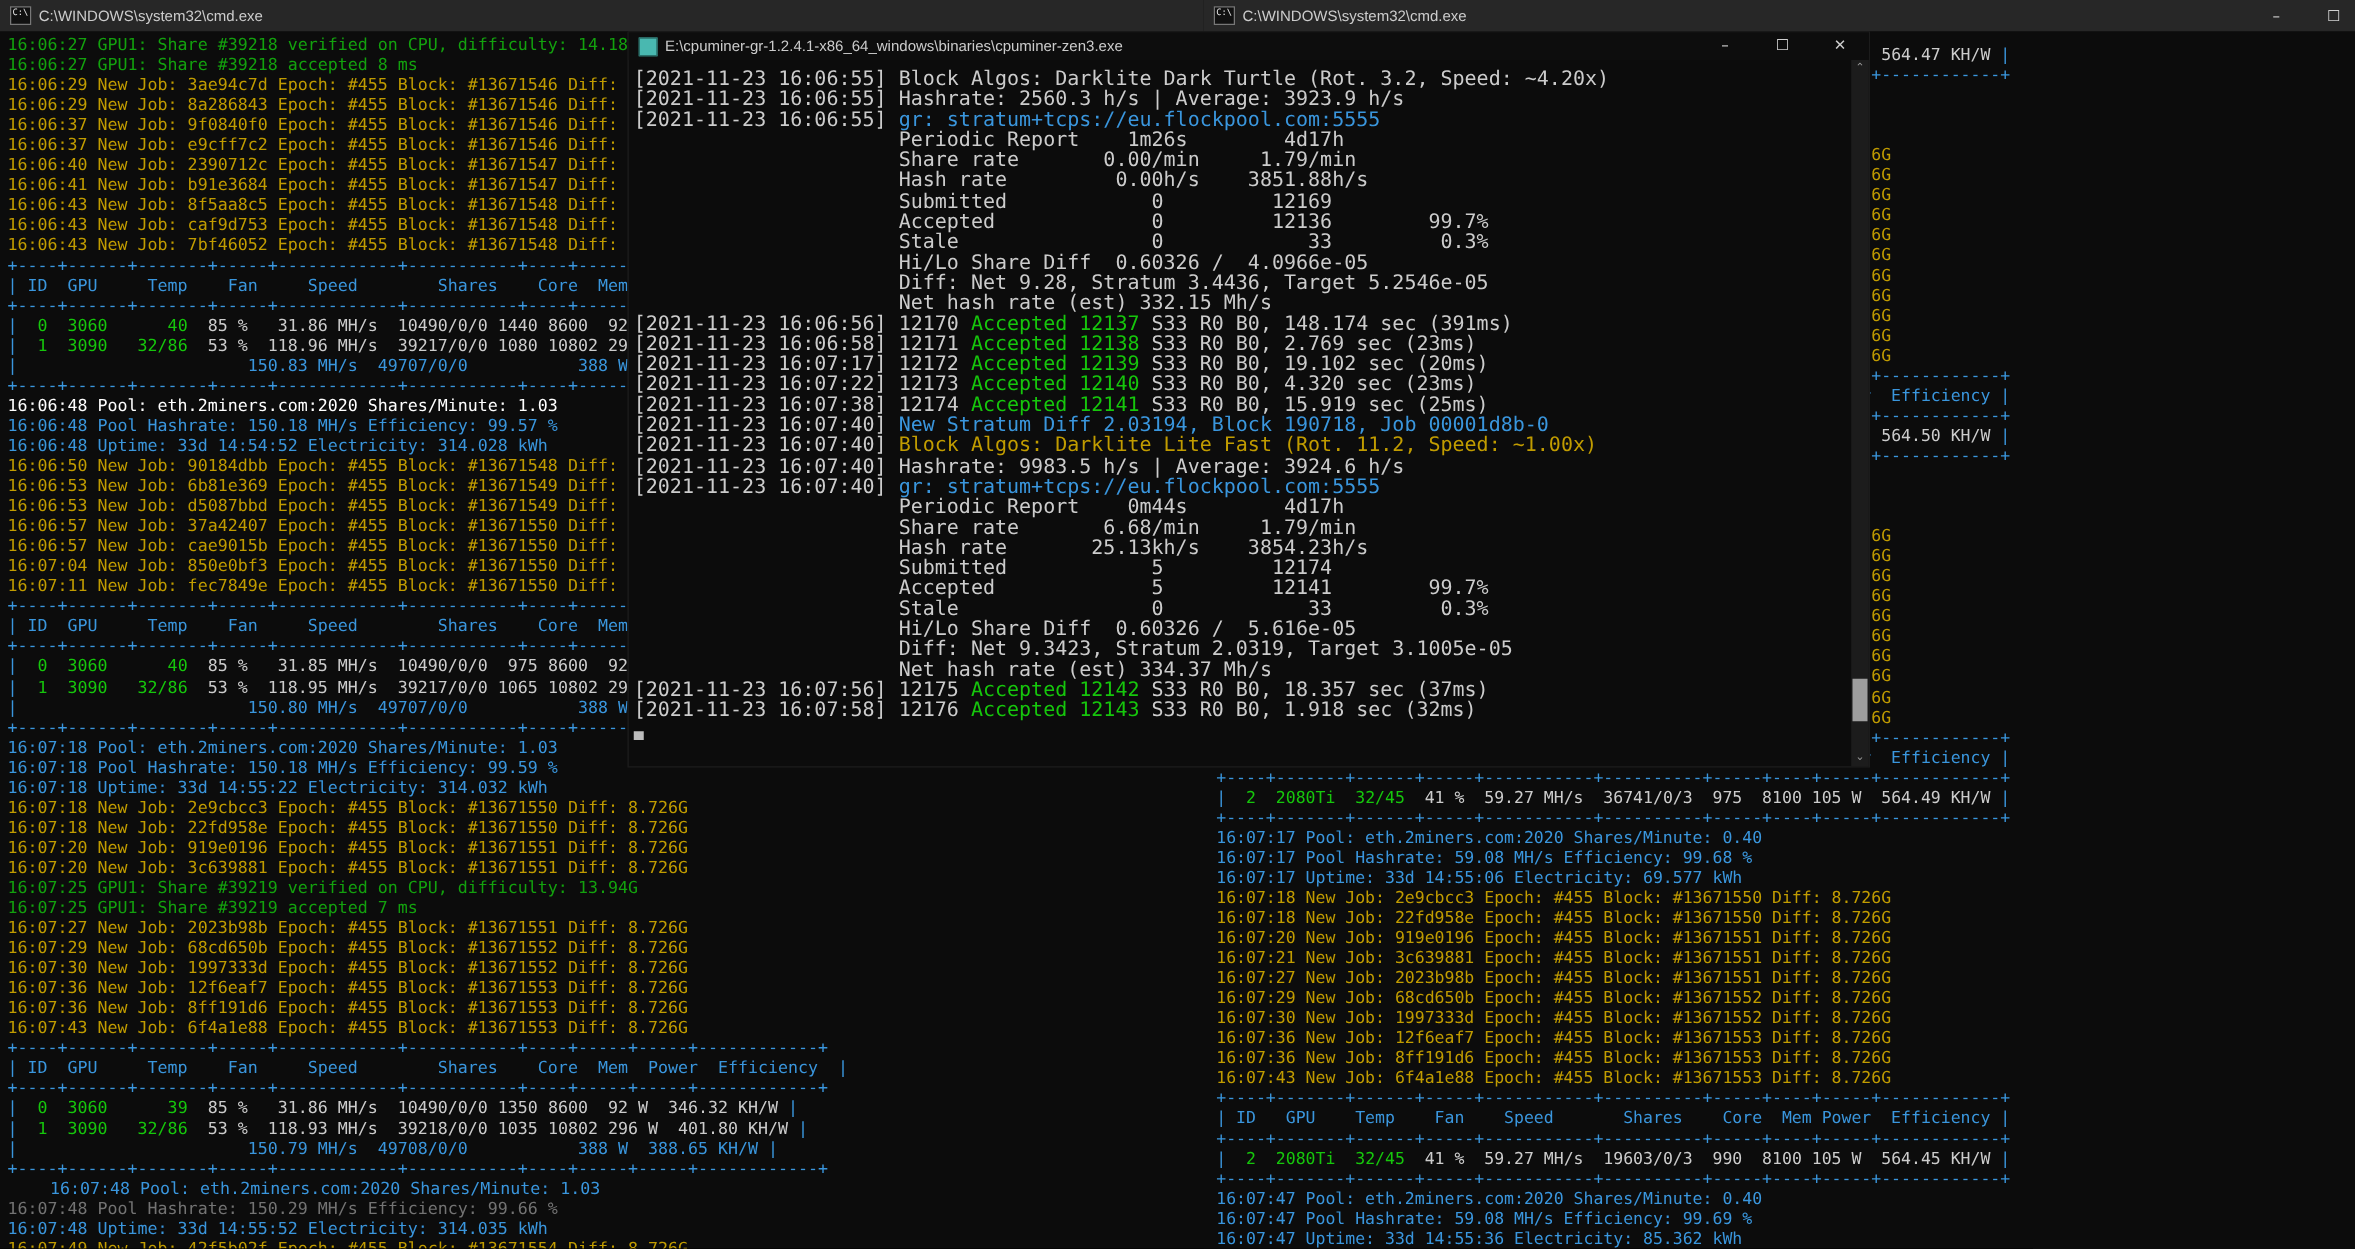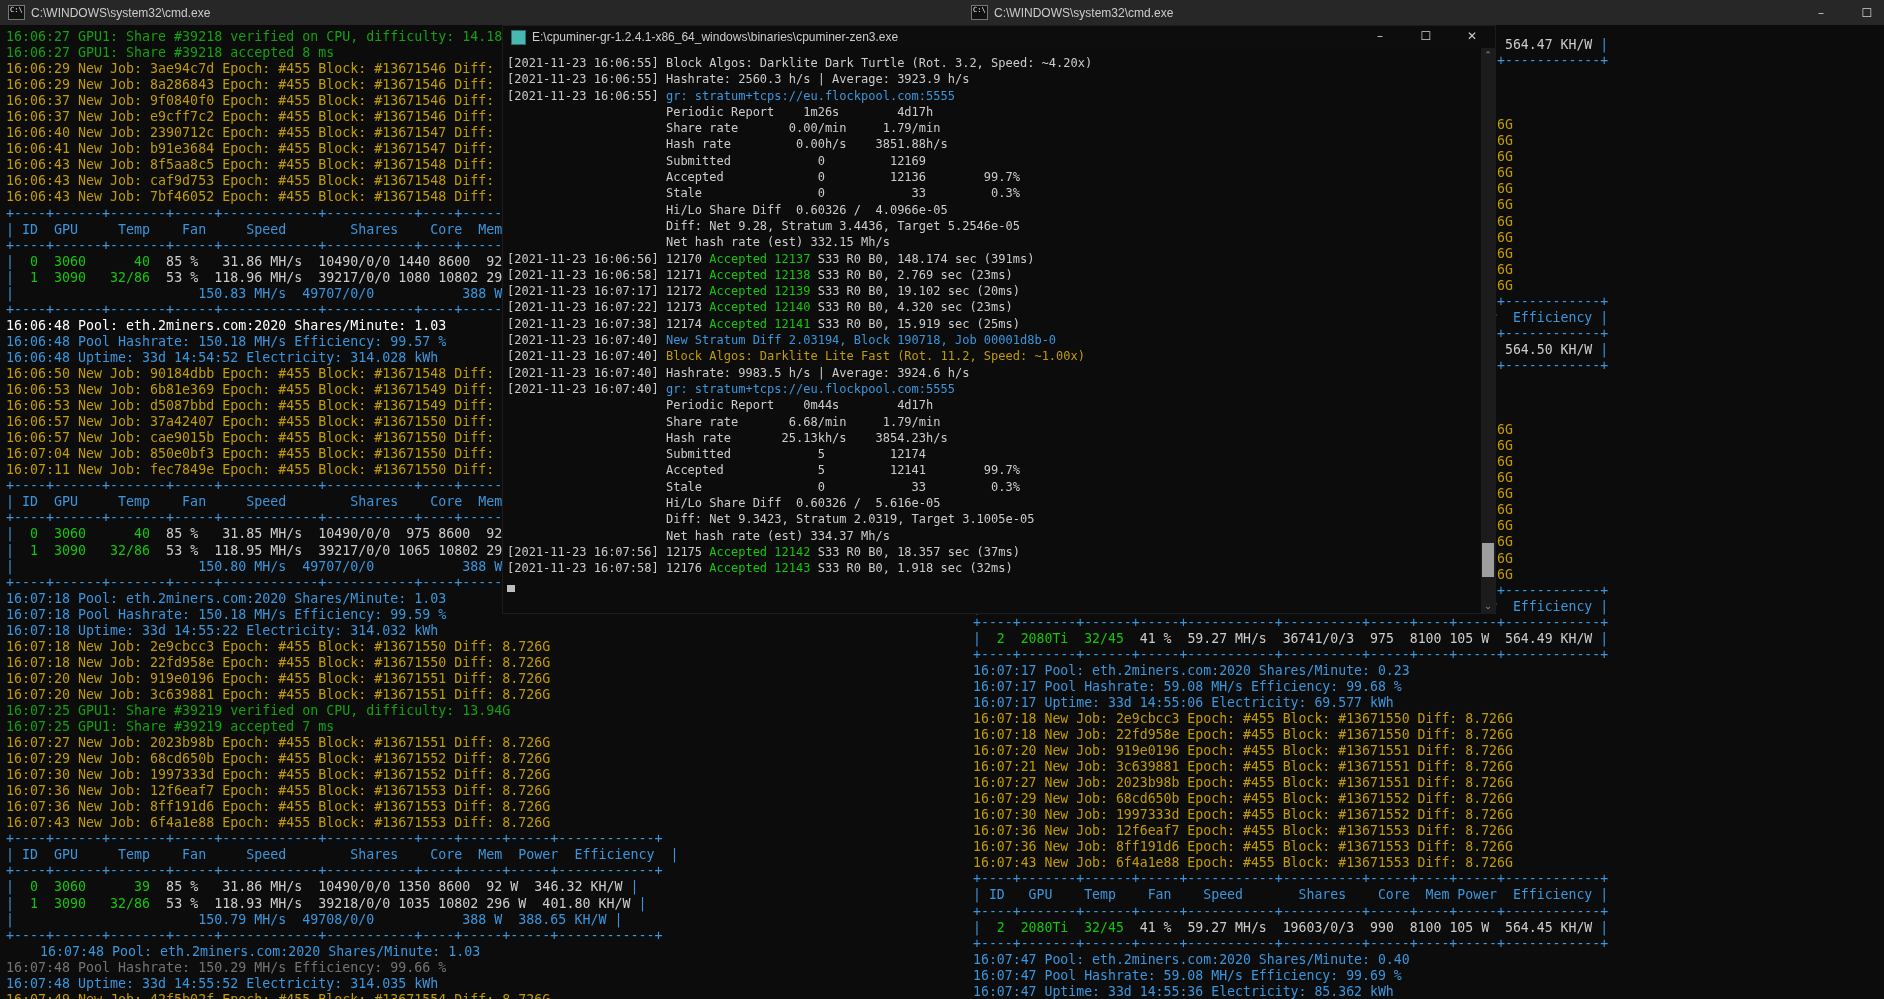--- a/index.html
+++ b/index.html
@@ -24,21 +24,21 @@
   
   #win-left{left:0;top:0;width:1100px;height:999px;z-index:1;}
   #win-left .content{top:25px;padding:4px 0 0 6px;font-size:13.3px;line-height:16.05px;}
   
   #win-right{left:963px;top:0;width:949px;height:999px;z-index:2;}
   #win-right .content{top:25px;padding:12px 0 0 10px;font-size:13.2px;line-height:16.05px;}
   
   #win-center{left:502px;top:25px;width:968px;height:587px;z-index:3;border:1px solid #1c1c1c;}
   #win-center .titlebar{height:22px;}
   #win-center .ctl{height:22px;}
-  #win-center .content{top:22px;padding:7px 0 0 4px;font-size:12px;line-height:16.3px;}
+  #win-center .content{top:22px;padding:7px 0 0 4px;font-size:16px;line-height:16.3px;}
   .cursorblock{display:inline-block;width:8px;height:7px;background:#bdbdbd;margin-top:8px;}
   
   .scrollbar{position:absolute;top:22px;bottom:0;right:0;width:14px;background:#1c1c1c;z-index:5;}
   .sb-arrow{position:absolute;left:0;width:14px;height:14px;color:#9a9a9a;font-size:9px;
             display:flex;align-items:center;justify-content:center;font-family:"DejaVu Sans",sans-serif;}
   .sb-up{top:0;}
   .sb-down{bottom:0;}
   .sb-thumb{position:absolute;left:1px;width:12px;height:34px;top:495px;background:#9e9e9e;}
 </style>
 </head>
@@ -159,21 +159,21 @@
         <div class="row"><span style="color: rgb(193, 156, 0);">16:07:12 New Job: 7bf46052 Epoch: #455 Block: #13671550 Diff: 8.726G</span></div>
         <div class="row"><span style="color: rgb(193, 156, 0);">16:07:13 New Job: 8f5aa8c5 Epoch: #455 Block: #13671550 Diff: 8.726G</span></div>
         <div class="row"><span style="color: rgb(193, 156, 0);">16:07:14 New Job: caf9d753 Epoch: #455 Block: #13671550 Diff: 8.726G</span></div>
         <div class="row"><span style="color: rgb(193, 156, 0);">16:07:15 New Job: 2390712c Epoch: #455 Block: #13671550 Diff: 8.726G</span></div>
         <div class="row"><span style="color: rgb(193, 156, 0);">16:07:16 New Job: b91e3684 Epoch: #455 Block: #13671550 Diff: 8.726G</span></div>
         <div class="row"><span style="color: rgb(58, 150, 221);">+----+-------+------+-----+-----------+----------+-----+----+-----+------------+</span></div>
         <div class="row"><span style="color: rgb(58, 150, 221);">| ID   GPU    Temp    Fan    Speed       Shares    Core  Mem Power  Efficiency |</span></div>
         <div class="row"><span style="color: rgb(58, 150, 221);">+----+-------+------+-----+-----------+----------+-----+----+-----+------------+</span></div>
         <div class="row"><span style="color: rgb(58, 150, 221);">|</span><span style="color: rgb(22, 198, 12);">  2  2080Ti  32/45</span><span style="color: rgb(204, 204, 204);">  41 %  59.27 MH/s  36741/0/3  975  8100 105 W  564.49 KH/W </span><span style="color: rgb(58, 150, 221);">|</span></div>
         <div class="row"><span style="color: rgb(58, 150, 221);">+----+-------+------+-----+-----------+----------+-----+----+-----+------------+</span></div>
-        <div class="row"><span style="color: rgb(58, 150, 221);">16:07:17 Pool: eth.2miners.com:2020 Shares/Minute: 0.23</span></div>
+        <div class="row"><span style="color: rgb(58, 150, 221);">16:07:17 Pool: eth.2miners.com:2020 Shares/Minute: 0.40</span></div>
         <div class="row"><span style="color: rgb(58, 150, 221);">16:07:17 Pool Hashrate: 59.08 MH/s Efficiency: 99.68 %</span></div>
         <div class="row"><span style="color: rgb(58, 150, 221);">16:07:17 Uptime: 33d 14:55:06 Electricity: 69.577 kWh</span></div>
         <div class="row"><span style="color: rgb(193, 156, 0);">16:07:18 New Job: 2e9cbcc3 Epoch: #455 Block: #13671550 Diff: 8.726G</span></div>
         <div class="row"><span style="color: rgb(193, 156, 0);">16:07:18 New Job: 22fd958e Epoch: #455 Block: #13671550 Diff: 8.726G</span></div>
         <div class="row"><span style="color: rgb(193, 156, 0);">16:07:20 New Job: 919e0196 Epoch: #455 Block: #13671551 Diff: 8.726G</span></div>
         <div class="row"><span style="color: rgb(193, 156, 0);">16:07:21 New Job: 3c639881 Epoch: #455 Block: #13671551 Diff: 8.726G</span></div>
         <div class="row"><span style="color: rgb(193, 156, 0);">16:07:27 New Job: 2023b98b Epoch: #455 Block: #13671551 Diff: 8.726G</span></div>
         <div class="row"><span style="color: rgb(193, 156, 0);">16:07:29 New Job: 68cd650b Epoch: #455 Block: #13671552 Diff: 8.726G</span></div>
         <div class="row"><span style="color: rgb(193, 156, 0);">16:07:30 New Job: 1997333d Epoch: #455 Block: #13671552 Diff: 8.726G</span></div>
         <div class="row"><span style="color: rgb(193, 156, 0);">16:07:36 New Job: 12f6eaf7 Epoch: #455 Block: #13671553 Diff: 8.726G</span></div>

